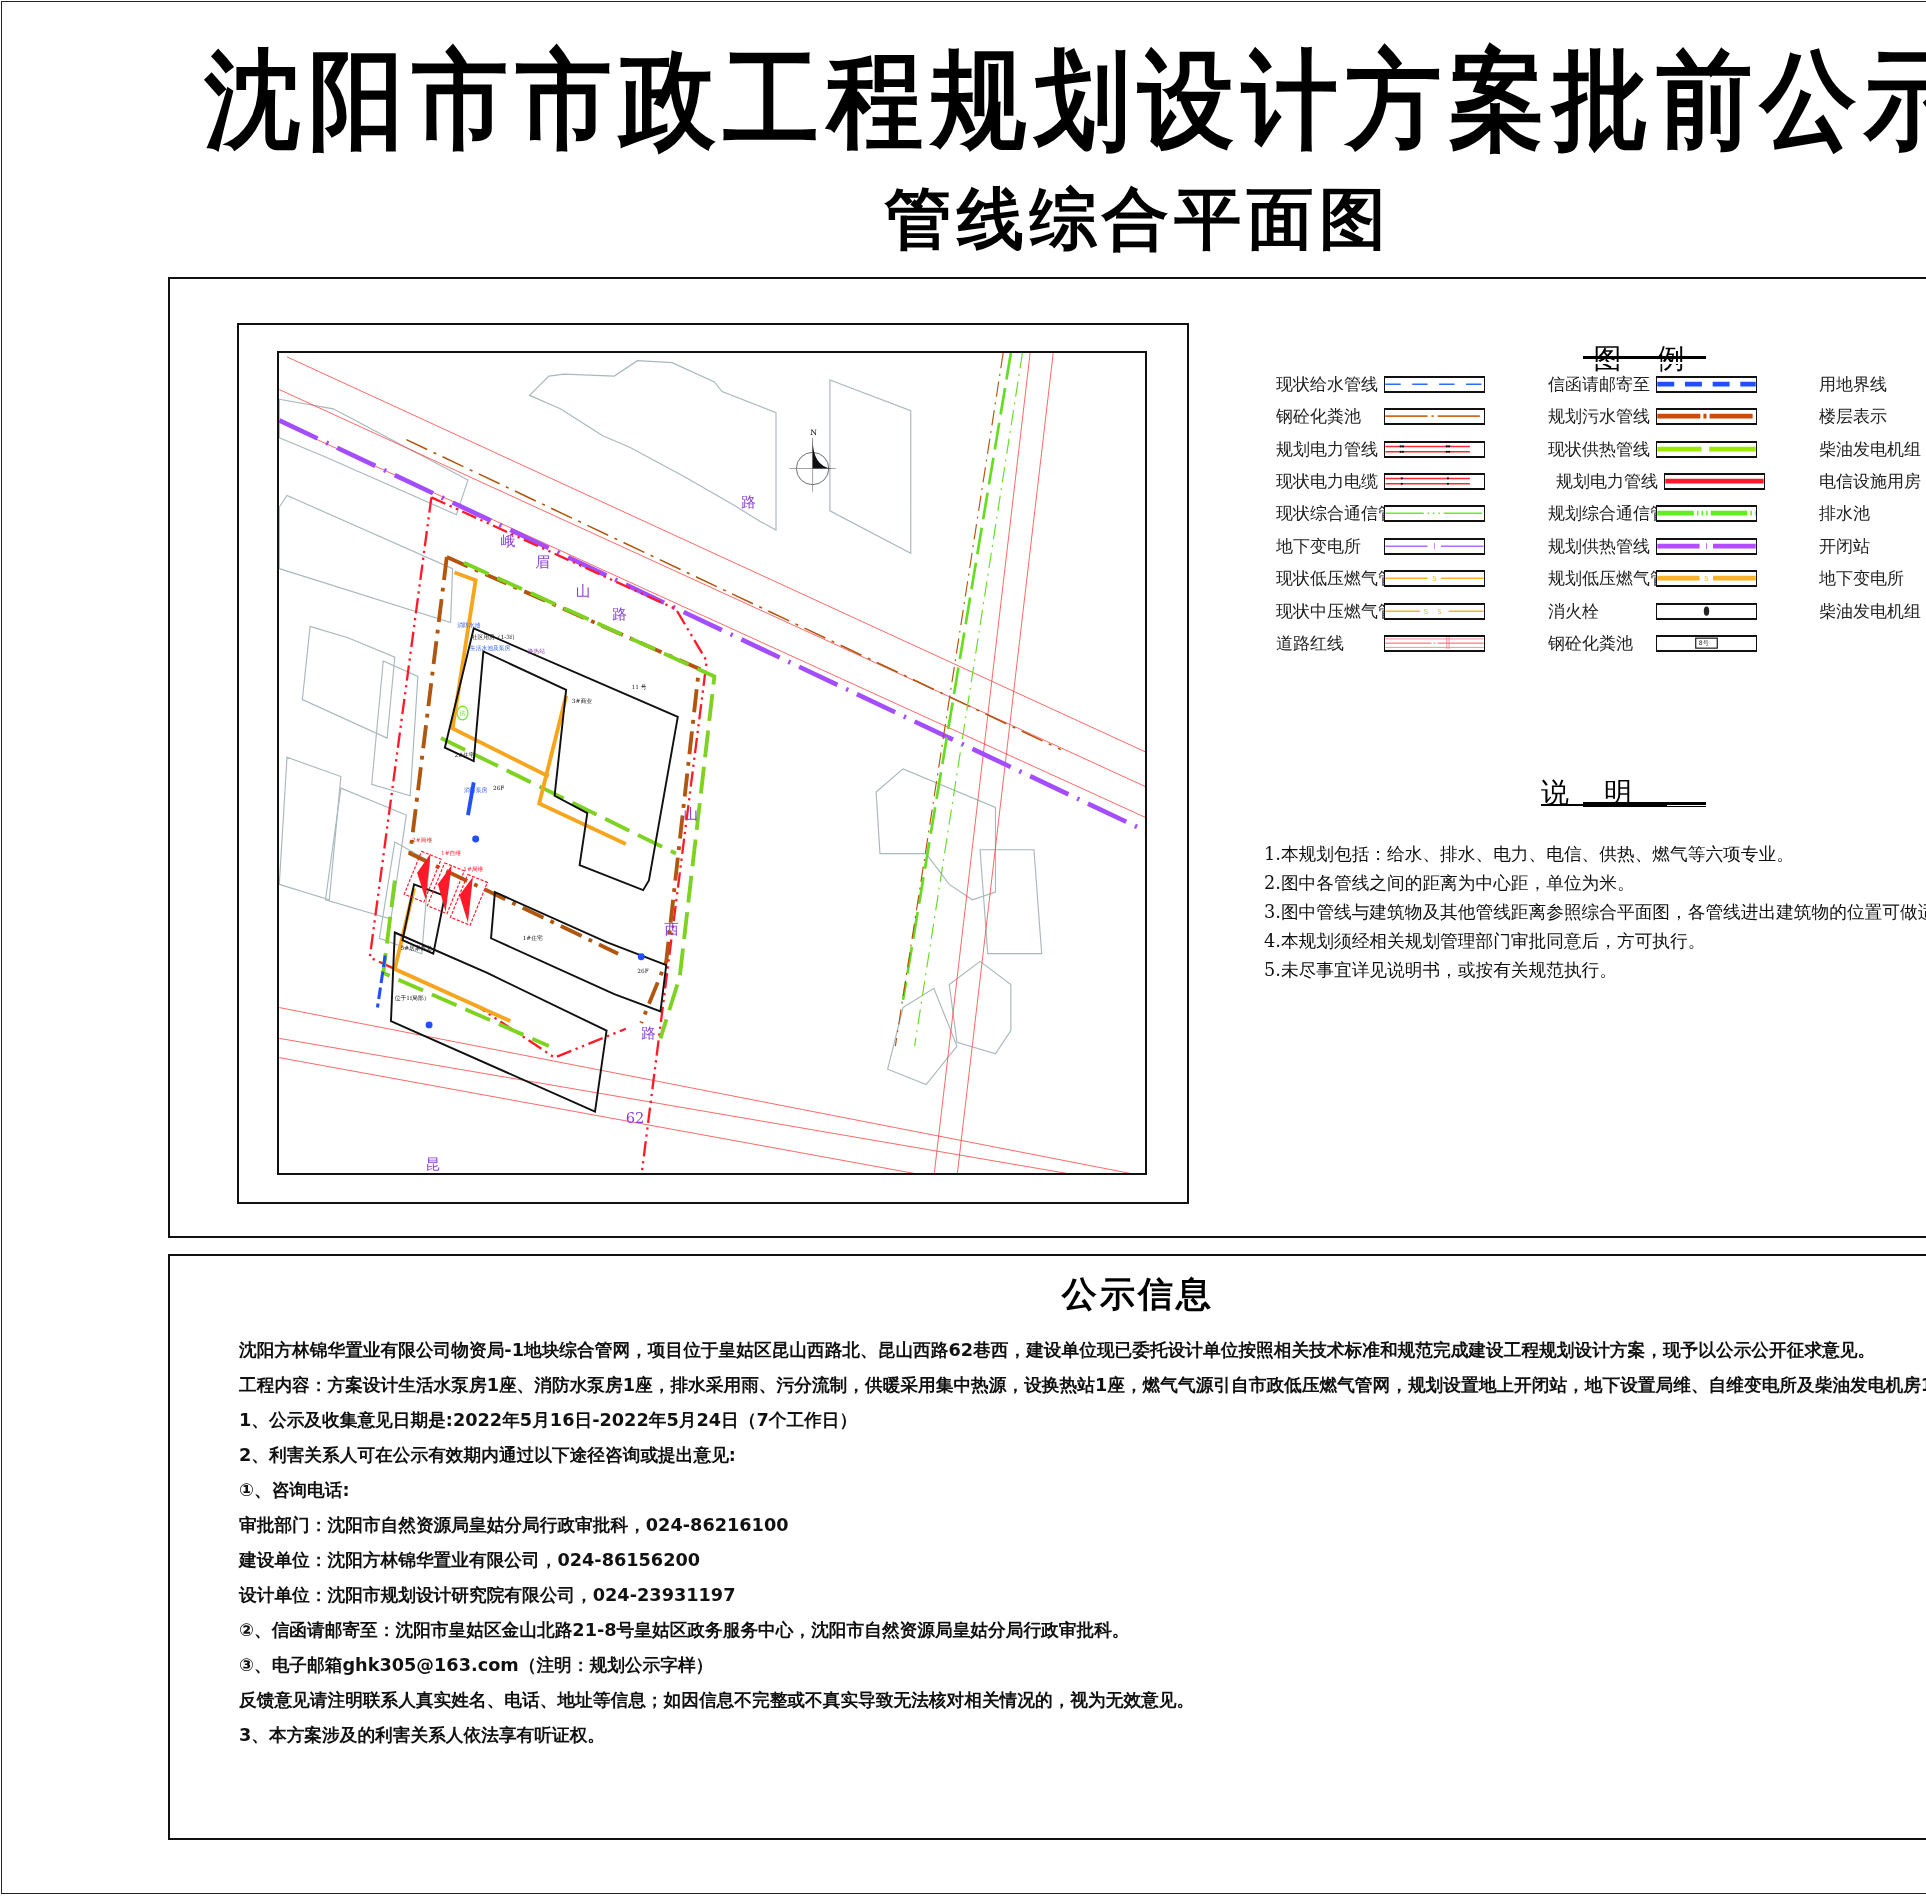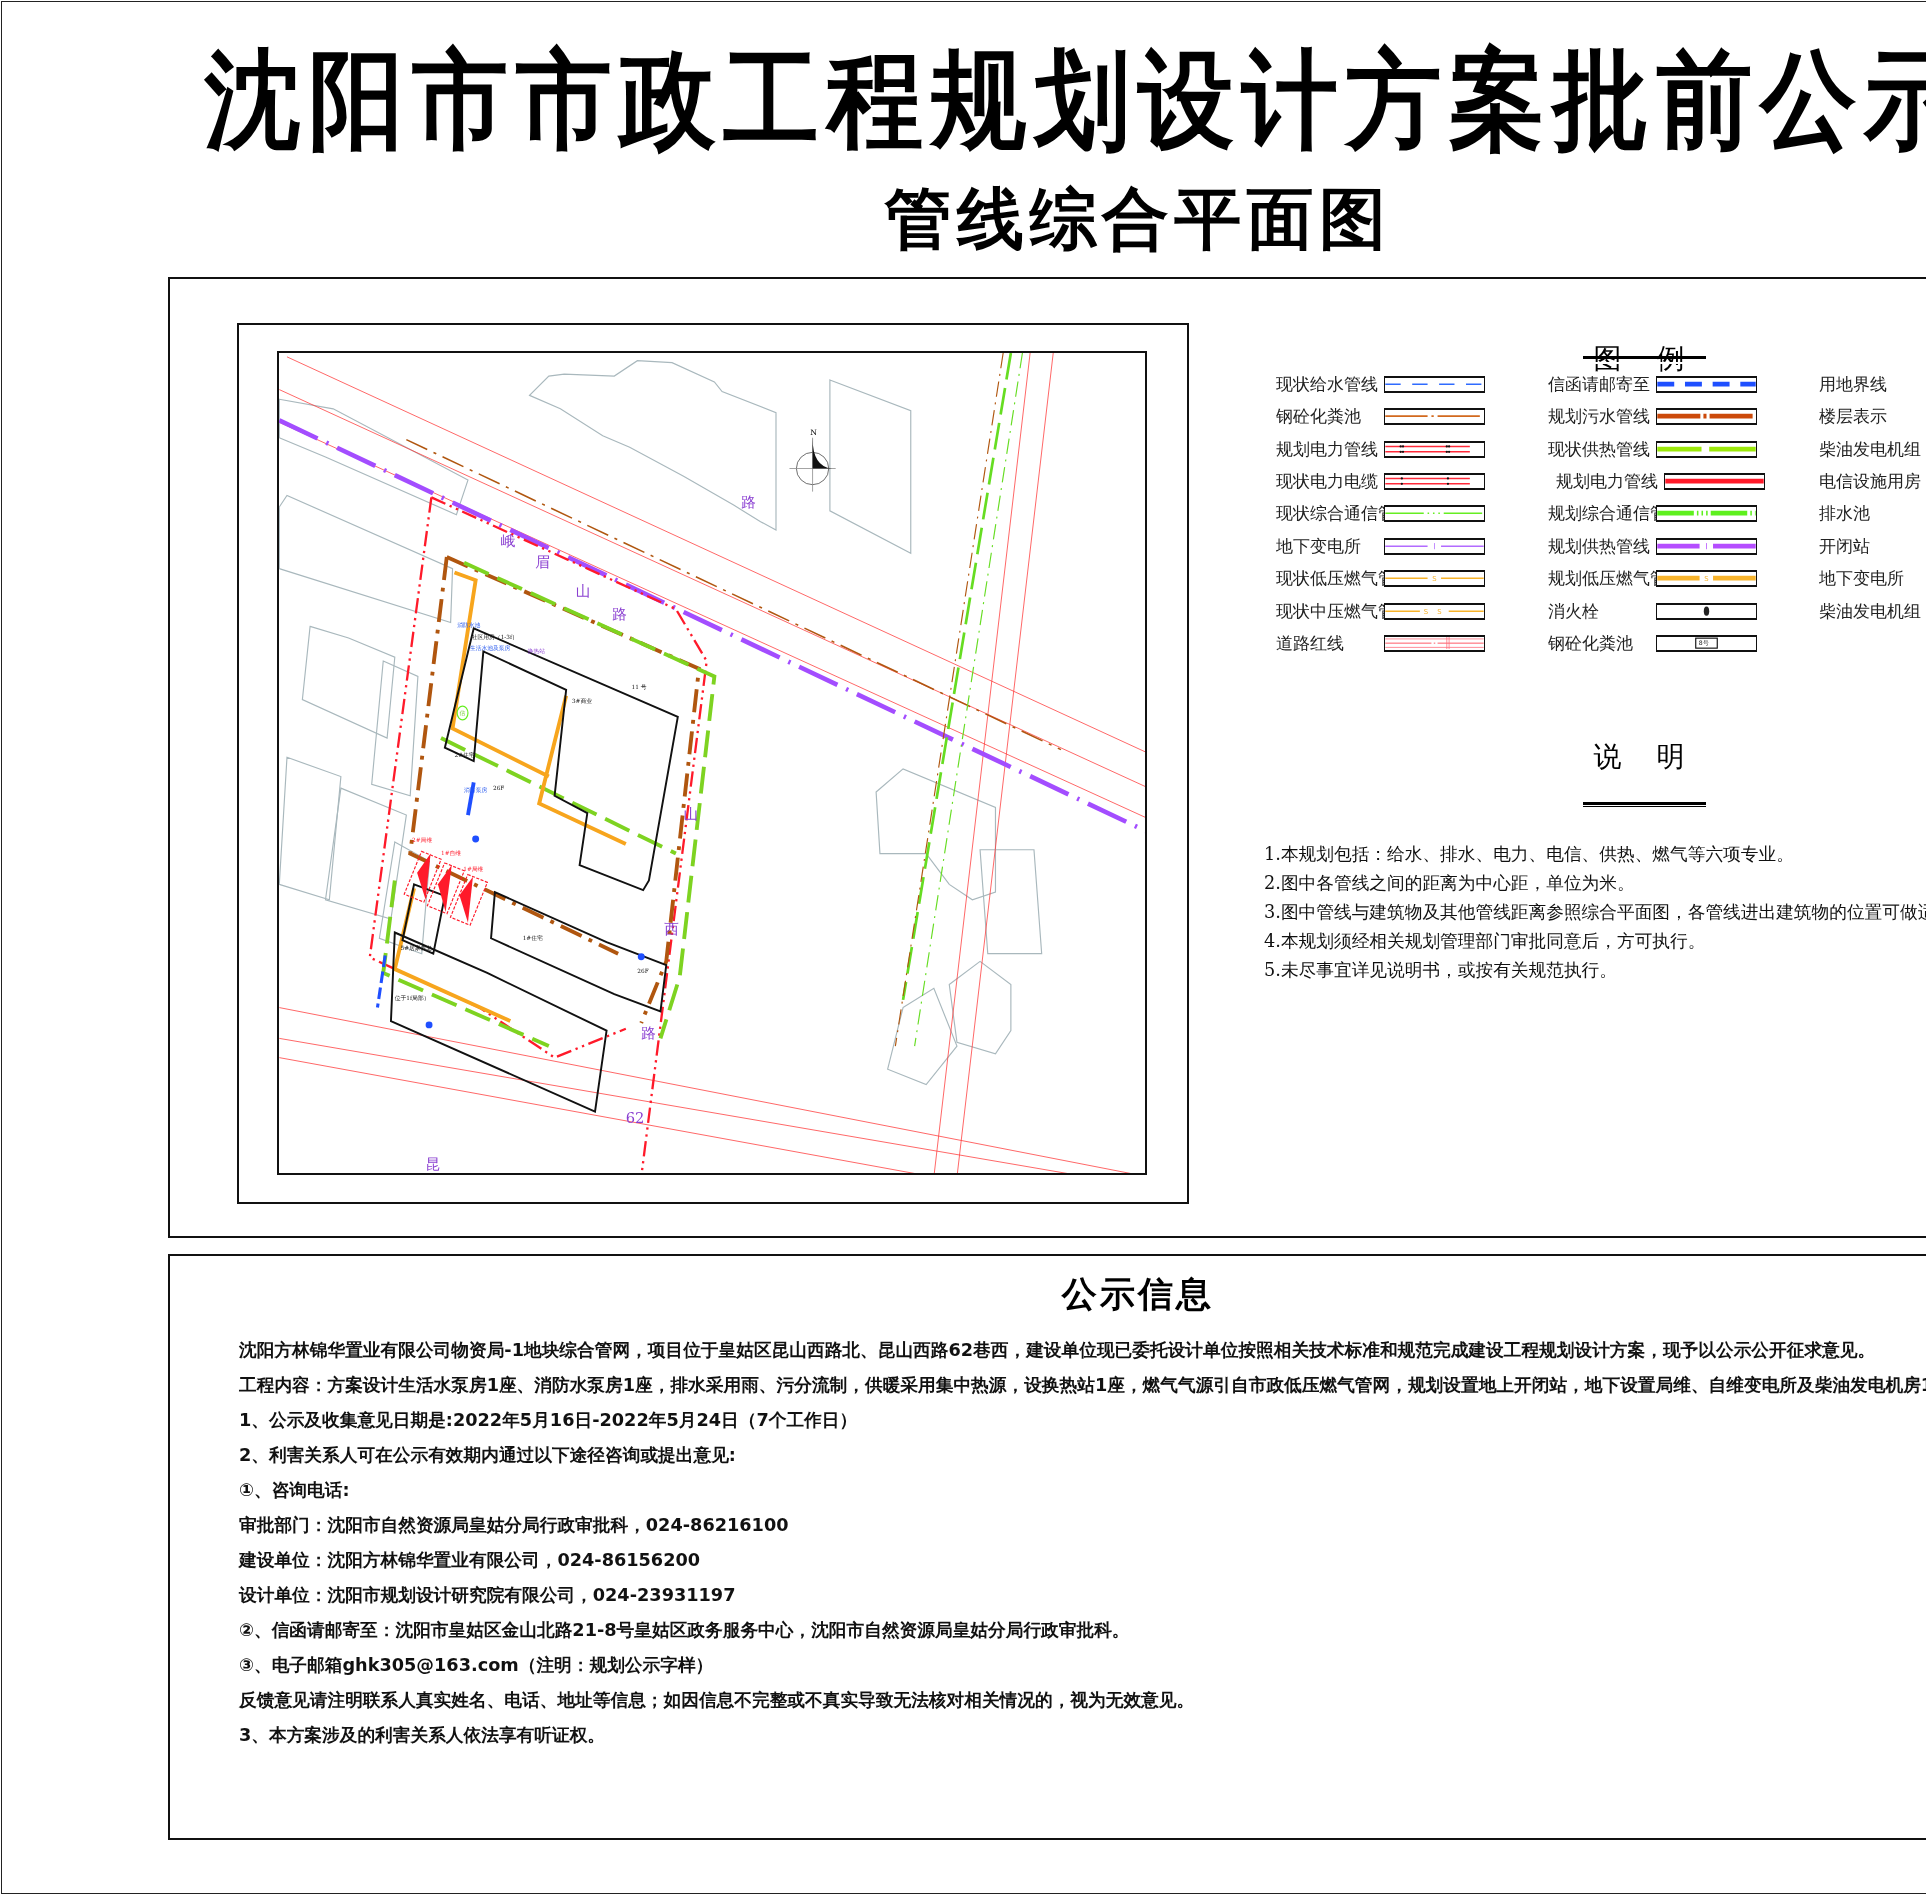--- a/index.html
+++ b/index.html
@@ -31,22 +31,22 @@
   .legend-grid { position: absolute; left: 1264px; top: 376px; width: 790px; height: 293px; }
   .legend-item { position: absolute; height: 17px; display: flex; align-items: center; margin-left: 12px; }
   .legend-label { width: 103px; font-size: 17px; color: #222; font-family: "DejaVu Serif", serif;
                   white-space: nowrap; display: flex; justify-content: space-between; letter-spacing: 0; }
   .legend-sample { position: absolute; left: 108px; top: 0; width: 101px; height: 17px;
                    border-top: 2.3px solid #111; border-bottom: 2.3px solid #111; border-left: 1.2px solid #111;
                    border-right: 1.2px solid #111; box-sizing: border-box; background: #fff; overflow: hidden; }
   .legend-sample svg { position: absolute; left: 0; top: 0; width: 99px; height: 12.3px; }
 
   
-  .notes-title { position: absolute; left: 1541px; top: 738px; width: 231px; text-align: center;
-                 font-size: 28px; letter-spacing: 35px; font-family: "DejaVu Serif", serif; }
+  .notes-title { position: absolute; left: 1541px; top: 774px; width: 231px; text-align: left;
+                 font-size: 28px; letter-spacing: 35px; font-family: "DejaVu Serif", serif; text-decoration: underline; }
   .notes-underline { position: absolute; left: 1583px; top: 802px; width: 123px; height: 5.4px;
                      border-top: 3.1px solid #000; border-bottom: 1.9px solid #000; box-sizing: border-box; }
   .notes-list { position: absolute; left: 1264px; top: 840px; width: 801px; font-size: 17.7px;
                 line-height: 29px; font-family: "DejaVu Serif", serif; color: #111; }
   .notes-list div { white-space: normal; }
 
   
   .frame-bottom { position: absolute; left: 168px; top: 1254px; width: 1940px; height: 586px;
                   border: 2.3px solid #111; box-sizing: border-box; }
   .info-title { position: absolute; left: 168px; top: 1271px; width: 1940px; text-align: center;

